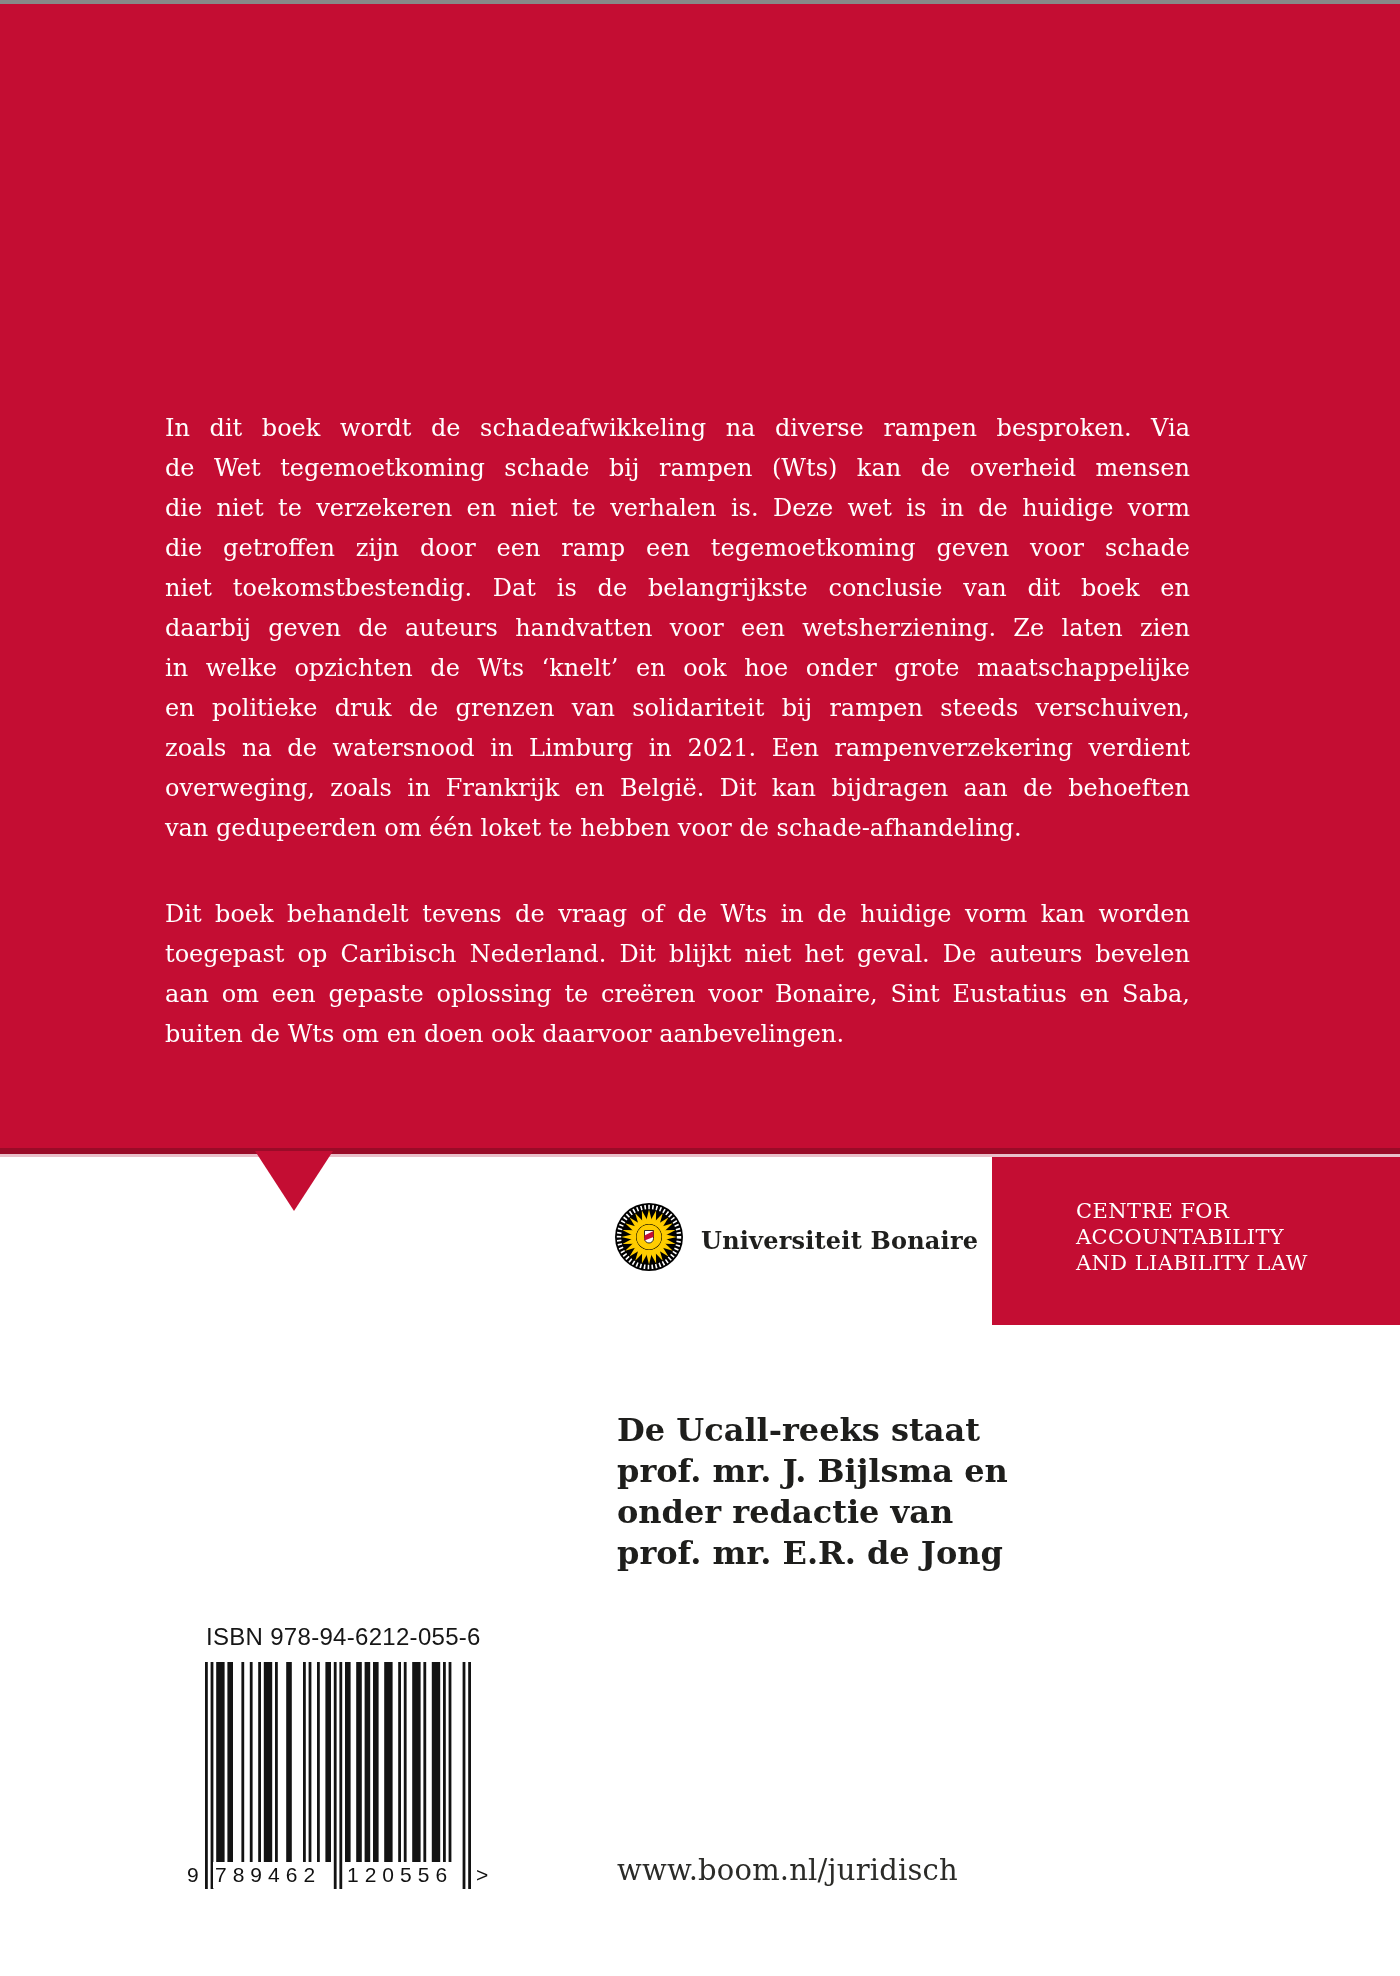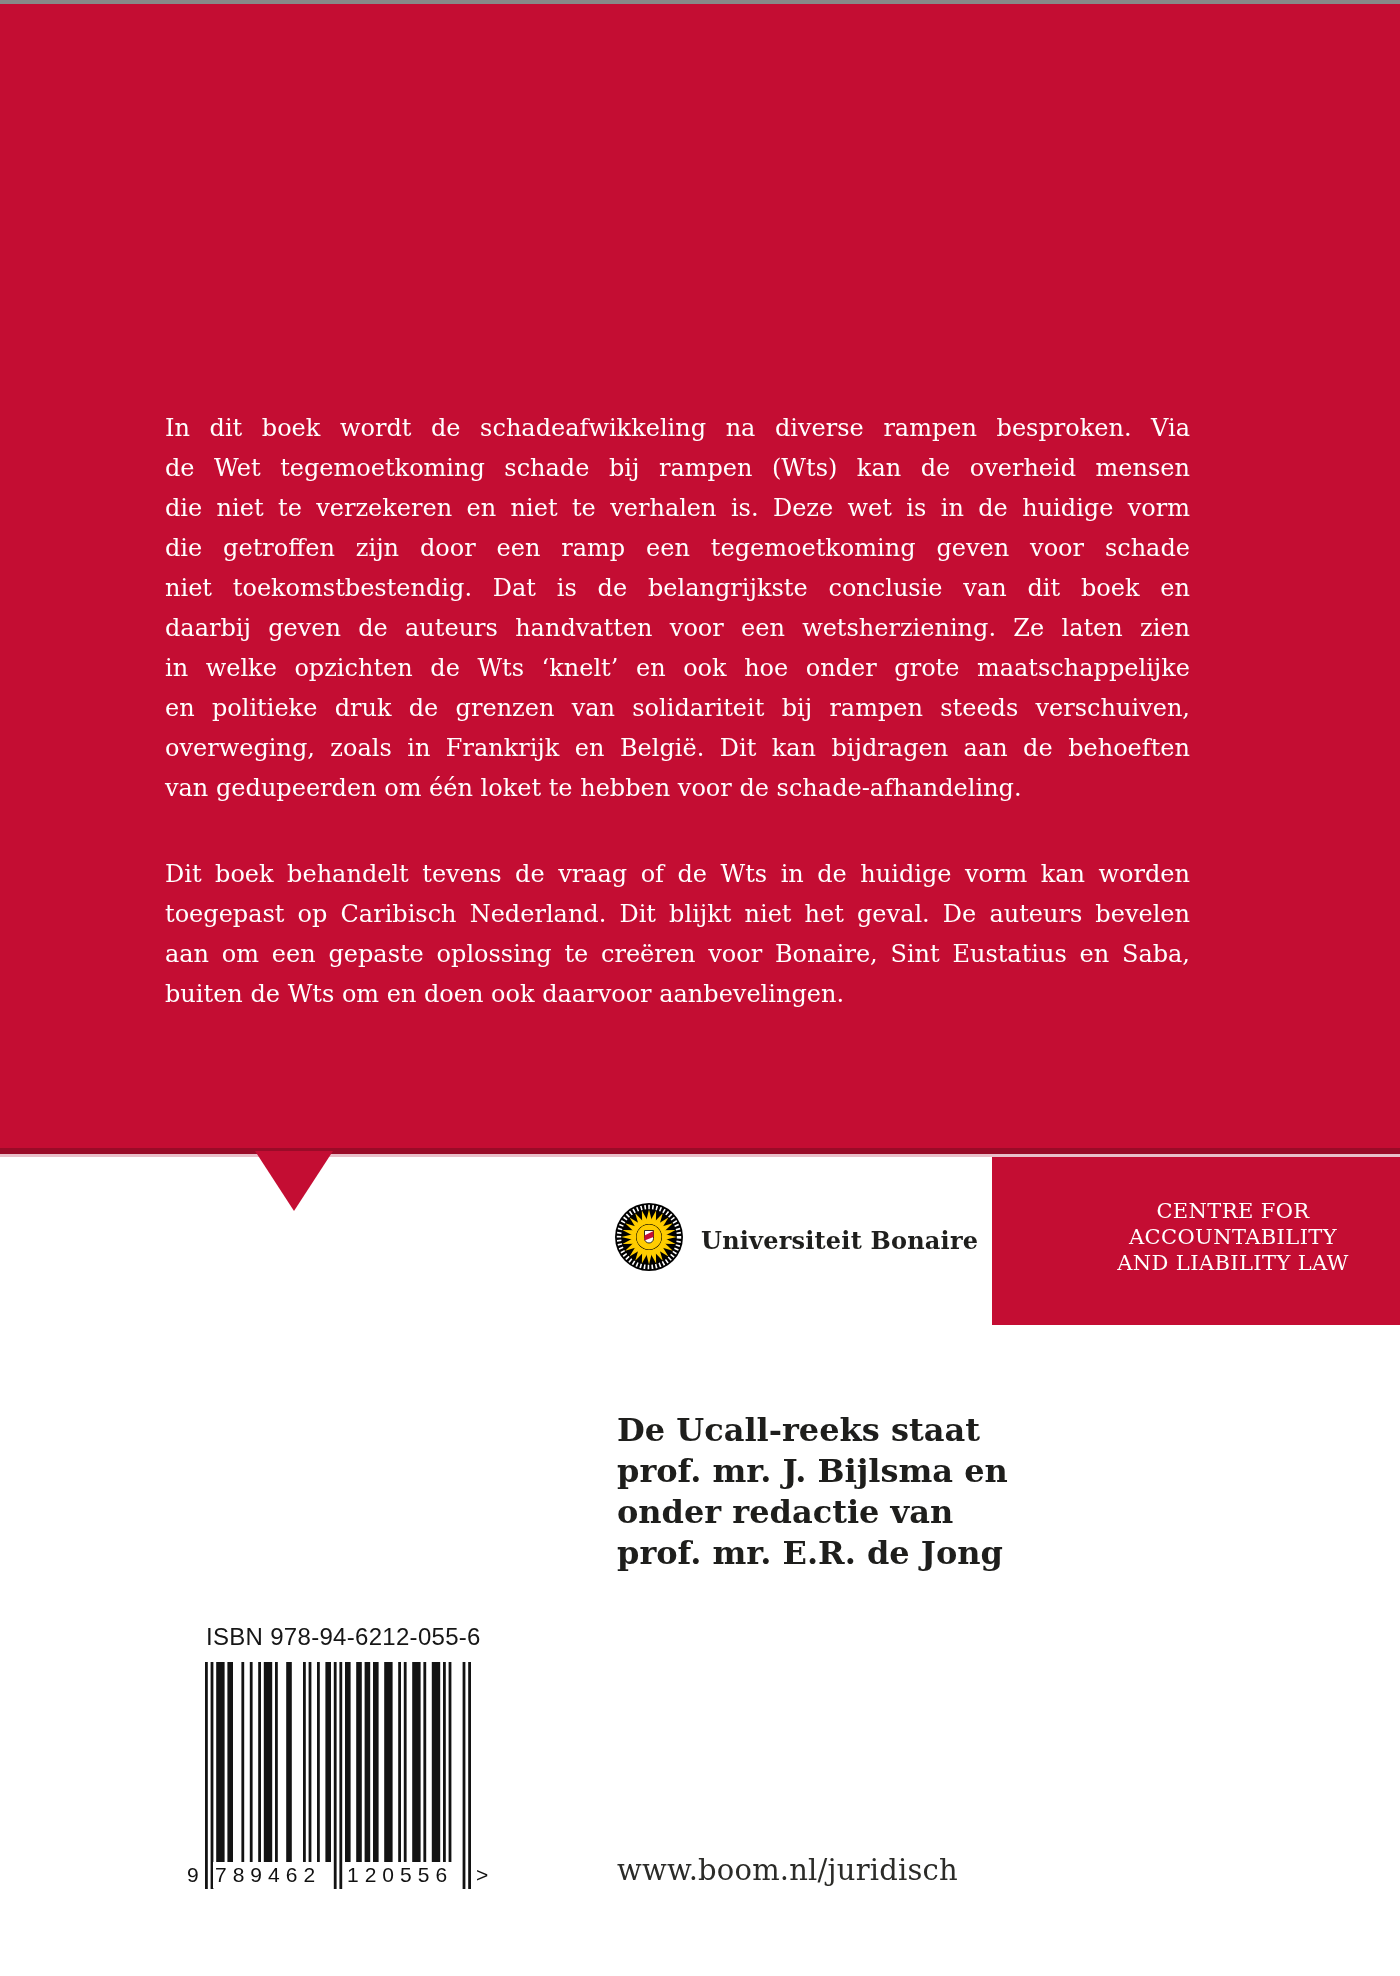--- a/index.html
+++ b/index.html
@@ -34,21 +34,21 @@
   
   .uu-sun{position:absolute;left:615px;top:1199px;width:68px;height:68px;}
   .uu-wordmark{
     position:absolute;left:701px;top:1222px;
     font-size:24px;font-weight:bold;color:#1F1F1D;letter-spacing:.2px;
   }
   
   .call-box{
     position:absolute;left:992px;top:1153px;width:408px;height:168px;
     background:var(--red);color:var(--text-on-red);
-    padding:41px 10px 12px 84px;font-size:21px;line-height:26px;letter-spacing:.4px;text-align:center;
+    padding:41px 10px 12px 84px;font-size:21px;line-height:26px;letter-spacing:.4px;
   }
   
   .series-note{
     position:absolute;left:617px;top:1406px;
     font-size:32px;font-weight:bold;line-height:41px;color:var(--text-dark);
   }
   
   .isbn-label{
     position:absolute;left:206px;top:1619px;
     font-family:"Liberation Sans", sans-serif;font-size:24px;color:#161616;letter-spacing:.3px;
@@ -78,20 +78,21 @@
     <div class="body-text">
       <div class="para para-1">
           <div class="tline">In dit boek wordt de schadeafwikkeling na diverse rampen besproken. Via</div>
           <div class="tline">de Wet tegemoetkoming schade bij rampen (Wts) kan de overheid mensen</div>
           <div class="tline">die niet te verzekeren en niet te verhalen is. Deze wet is in de huidige vorm</div>
           <div class="tline">die getroffen zijn door een ramp een tegemoetkoming geven voor schade</div>
           <div class="tline">niet toekomstbestendig. Dat is de belangrijkste conclusie van dit boek en</div>
           <div class="tline">daarbij geven de auteurs handvatten voor een wetsherziening. Ze laten zien</div>
           <div class="tline">in welke opzichten de Wts ‘knelt’ en ook hoe onder grote maatschappelijke</div>
           <div class="tline">en politieke druk de grenzen van solidariteit bij rampen steeds verschuiven,</div>
+          <div class="tline">zoals na de watersnood in Limburg in 2021. Een rampenverzekering verdient</div>
           <div class="tline">overweging, zoals in Frankrijk en België. Dit kan bijdragen aan de behoeften</div>
           <div class="tline tline-last">van gedupeerden om één loket te hebben voor de schade-afhandeling.</div>
         </div>
       <div class="para para-2">
           <div class="tline">Dit boek behandelt tevens de vraag of de Wts in de huidige vorm kan worden</div>
           <div class="tline">toegepast op Caribisch Nederland. Dit blijkt niet het geval. De auteurs bevelen</div>
           <div class="tline">aan om een gepaste oplossing te creëren voor Bonaire, Sint Eustatius en Saba,</div>
           <div class="tline tline-last">buiten de Wts om en doen ook daarvoor aanbevelingen.</div>
         </div>
     </div>

